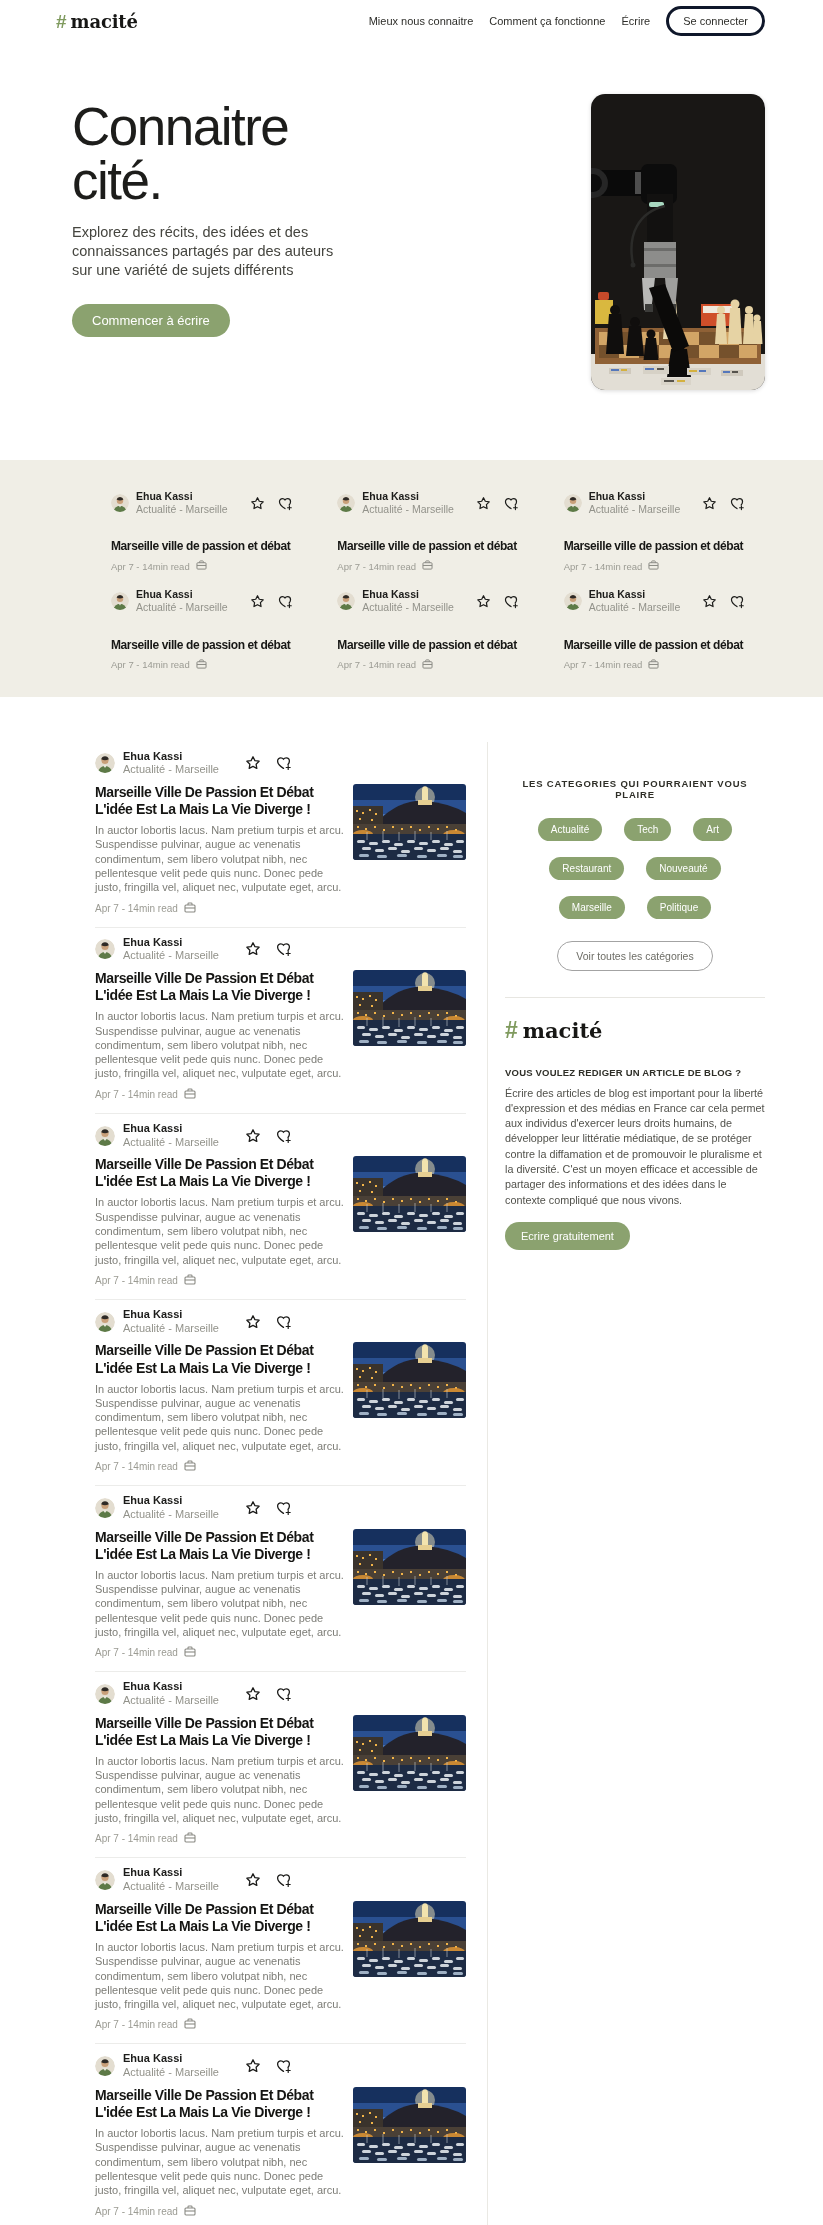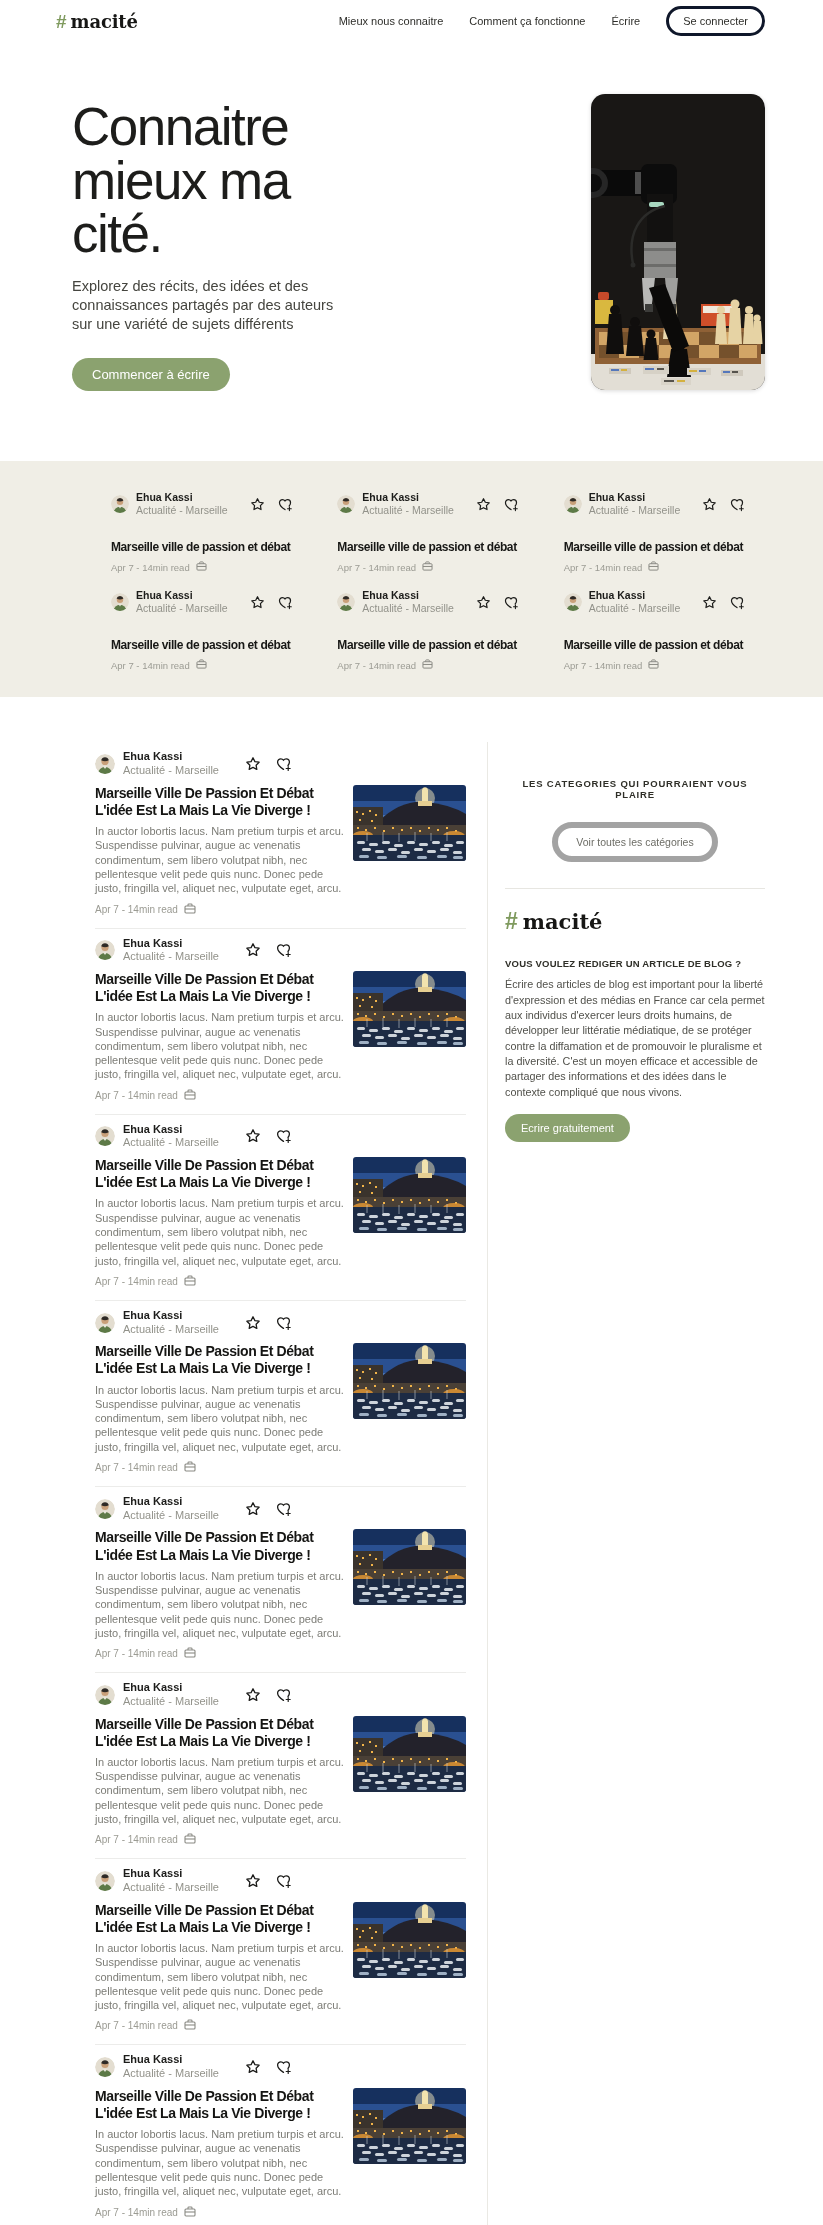--- a/index.html
+++ b/index.html
@@ -13,21 +13,21 @@
   button { font-family:inherit; border:none; background:none; cursor:pointer; }
 
   
   .header {
     height:42px; display:flex; align-items:center;
     padding:0 58px 0 56px; background:#fff;
   }
   .brand { display:flex; align-items:center; gap:4px; }
   .brand .hash { color:#7f9a5e; font-weight:bold; font-size:19px; line-height:1; }
   .brand .word { font-family:"DejaVu Serif", serif; font-weight:bold; font-size:18px; color:#171715; letter-spacing:-0.2px; }
-  .nav { margin-left:auto; display:flex; align-items:center; gap:26px; }
+  .nav { margin-left:auto; display:flex; align-items:center; gap:16px; }
   .nav a { font-size:11px; color:#2e2e2a; }
   .login-pill {
     font-size:11px; color:#2e2e2a; border:3px solid #0f172a; border-radius:999px;
     padding:6px 14px; background:#fff;
   }
 
   
   .hero { display:flex; align-items:flex-start; padding:52px 58px 70px 72px; }
   .hero-left { flex:1; padding-top:6px; }
   .hero-title { font-size:53px; line-height:1.01; letter-spacing:-1.5px; color:#1d1d1b; font-weight:400; }
@@ -70,21 +70,21 @@
   .fmeta { margin-top:7px; display:flex; align-items:center; gap:6px; font-size:10px; color:#9b9b93; }
   .fimg { width:113px; height:76px; border-radius:3px; overflow:hidden; margin-left:8px; flex:none; }
   .fimg svg { display:block; }
 
   
   .cats-head { text-align:center; font-size:9.5px; font-weight:bold; letter-spacing:0.8px; color:#2f2f28; }
   .pills { margin-top:18px; display:flex; flex-wrap:wrap; justify-content:center; column-gap:22px; row-gap:16px; padding:0 4px; }
   .pill { background:#8BA26F; color:#fff; font-size:10px; padding:6px 13px; border-radius:999px; }
   .see-all-wrap { margin-top:22px; text-align:center; }
   .see-all {
-    font-size:10.5px; color:#6d6d66; background:#fff; border:6px solid #a3a3a3;
+    font-size:10.5px; color:#6d6d66; background:#fff; border:1px solid #a3a3a3;
     border-radius:999px; padding:8px 18px;
   }
   .side-divider { border:none; border-top:1px solid #e7e6e1; margin:26px 0 0; }
   .side-brand { margin-top:20px; display:flex; align-items:center; gap:5px; }
   .side-brand .hash { color:#7f9a5e; font-weight:bold; font-size:23px; line-height:1; }
   .side-brand .word { font-family:"DejaVu Serif", serif; font-weight:bold; font-size:21px; color:#171715; }
   .write-head { margin-top:24px; font-size:9.5px; font-weight:bold; letter-spacing:0.2px; color:#2f2f28; }
   .write-text { margin-top:8px; font-size:10.8px; line-height:1.42; color:#51514b; }
   .write-btn { margin-top:14px; display:inline-block; background:#8BA26F; color:#fff; font-size:11px; padding:8px 16px; border-radius:999px;text-align:center; }
 
@@ -104,21 +104,20 @@
     <a>Comment ça fonctionne</a>
     <a>Écrire</a>
     <button class="login-pill">Se connecter</button>
   </div>
 </div>
 
 <div class="hero">
   <div class="hero-left">
     <div class="hero-title">
       <div>Connaitre</div>
-      <div>mieux ma</div>
       <div>cité.</div>
     </div>
     <div class="hero-desc">Explorez des récits, des idées et des connaissances partagés par des auteurs sur une variété de sujets différents</div>
     <button class="cta-btn">Commencer à écrire</button>
   </div>
   <div class="hero-image">
     <svg width="174" height="296" viewBox="0 0 174 296" xmlns="http://www.w3.org/2000/svg">
       <rect width="174" height="296" fill="#191715"></rect>
       <rect y="260" width="174" height="36" fill="#e2ded5"></rect>
 
@@ -1441,20 +1440,29 @@
                 <rect x="100" y="71" width="10" height="3" rx="1.5"></rect>
           </g>
         </svg>
       </div>
     </div>
   </div>
 </div>
 
   <div class="side-col">
     <div class="cats-head">LES CATEGORIES QUI POURRAIENT VOUS PLAIRE</div>
+    <div class="pills">
+        <button class="pill">Actualité</button>
+        <button class="pill">Tech</button>
+        <button class="pill">Art</button>
+        <button class="pill">Restaurant</button>
+        <button class="pill">Nouveauté</button>
+        <button class="pill">Marseille</button>
+        <button class="pill">Politique</button>
+      </div>
     <div class="see-all-wrap">
       <button class="see-all">Voir toutes les catégories</button>
     </div>
     <hr class="side-divider">
     <div class="side-brand">
       <span class="hash">#</span>
       <span class="word">macité</span>
     </div>
     <div class="write-head">VOUS VOULEZ REDIGER UN ARTICLE DE BLOG ?</div>
     <div class="write-text">Écrire des articles de blog est important pour la liberté d'expression et des médias en France car cela permet aux individus d'exercer leurs droits humains, de développer leur littératie médiatique, de se protéger contre la diffamation et de promouvoir le pluralisme et la diversité. C'est un moyen efficace et accessible de partager des informations et des idées dans le contexte compliqué que nous vivons.</div>

